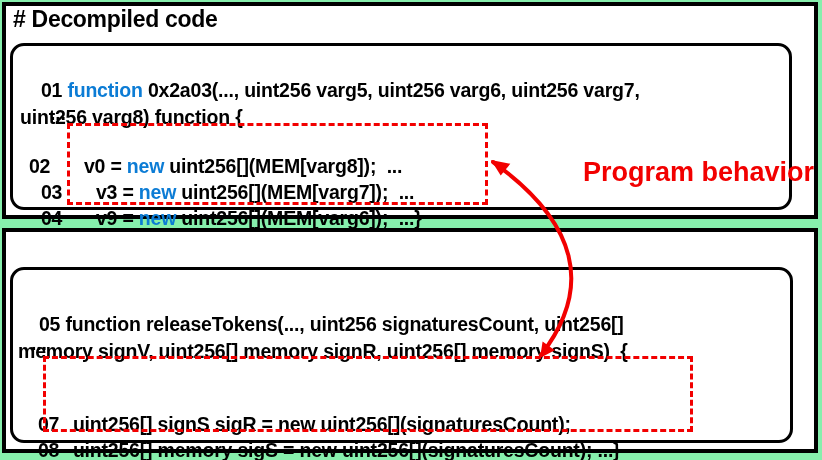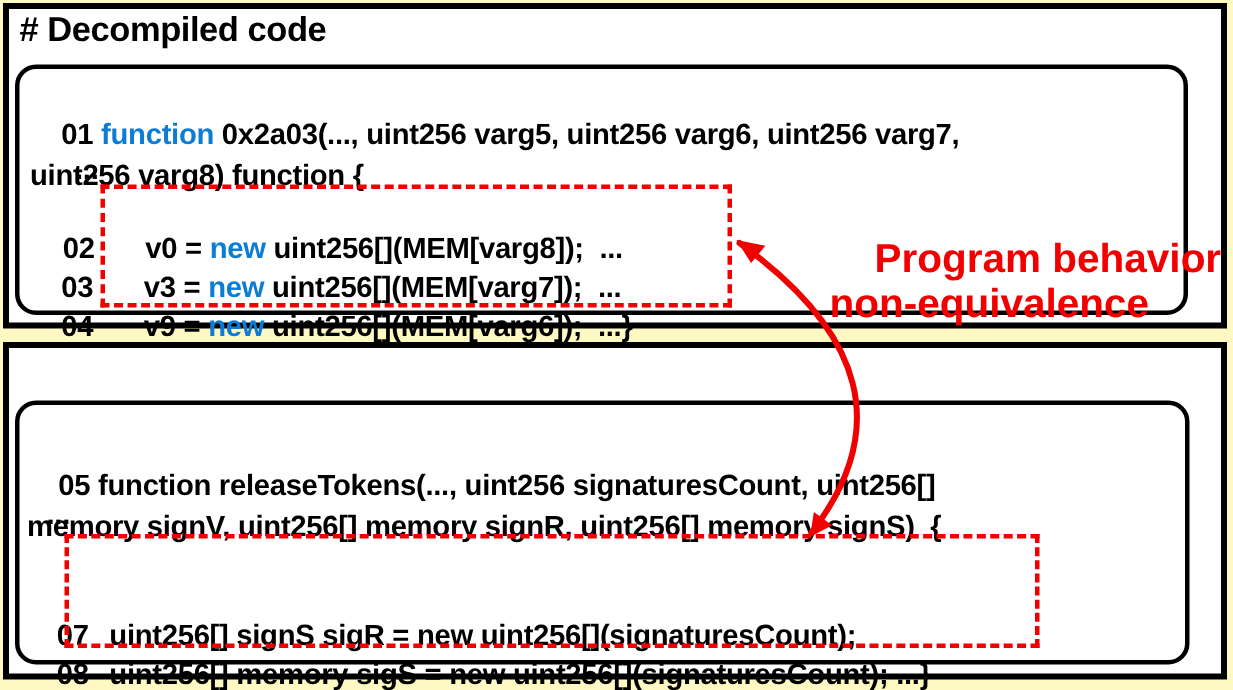--- a/index.html
+++ b/index.html
@@ -1,20 +1,20 @@
 <!DOCTYPE html>
 <html><head>
 <meta charset="utf-8">
 <style>
   html, body { margin: 0; padding: 0; background: #ffffff; }
   .stage {
     position: relative;
     width: 822px;
     height: 460px;
-    background: #fef9c3;
+    background: #86efac;
     font-family: "Liberation Sans", sans-serif;
     font-weight: 700;
     color: #000000;
     overflow: hidden;
   }
   .panel {
     position: absolute;
     box-sizing: border-box;
     border: 4px solid #000000;
     background: #ffffff;
@@ -88,34 +88,34 @@
   <div class="panel panel-top"></div>
   <div class="panel-title title-top"># Decompiled code</div>
   <div class="codebox codebox-top"></div>
 
   <div class="code" style="left:20px; top:50px;">
     <span>01 </span><span class="kw">function</span><span> 0x2a03(..., uint256 varg5, uint256 varg6, uint256 varg7,</span><br><span>uint256 varg8) function {</span>
   </div>
 
   <div class="code" style="left:50px; top:100px;">...</div>
 
-  <div class="code" style="left:21px; top:126px;">
+  <div class="code" style="left:8px; top:126px;">
     <span class="lnum lnum-w55">02</span><span>v0 = </span><span class="kw">new</span><span> uint256[](MEM[varg8]);  ...</span>
   </div>
   <div class="code" style="left:20px; top:152px;">
     <span class="lnum lnum-w55">03</span><span>v3 = </span><span class="kw">new</span><span> uint256[](MEM[varg7]);  ...</span>
   </div>
   <div class="code" style="left:20px; top:178px;">
     <span class="lnum lnum-w55">04</span><span>v9 = </span><span class="kw">new</span><span> uint256[](MEM[varg6]);  ...}</span>
   </div>
 
   <div class="dashed-box dashed-top"></div>
 
   <div class="annotation">
-    <span>Program behavior</span><br><span>non-equivalence</span>
+    <span>Program behavior</span><br>
   </div>
 
   <div class="panel panel-bottom"></div>
   <div class="codebox codebox-bottom"></div>
 
   <div class="code" style="left:18px; top:284px;">
     <span>05 function releaseTokens(..., uint256 signaturesCount, uint256[]</span><br><span>memory signV, uint256[] memory signR, uint256[] memory signS)  {</span>
   </div>
 
   <div class="code" style="left:31px; top:330px;">...</div>

